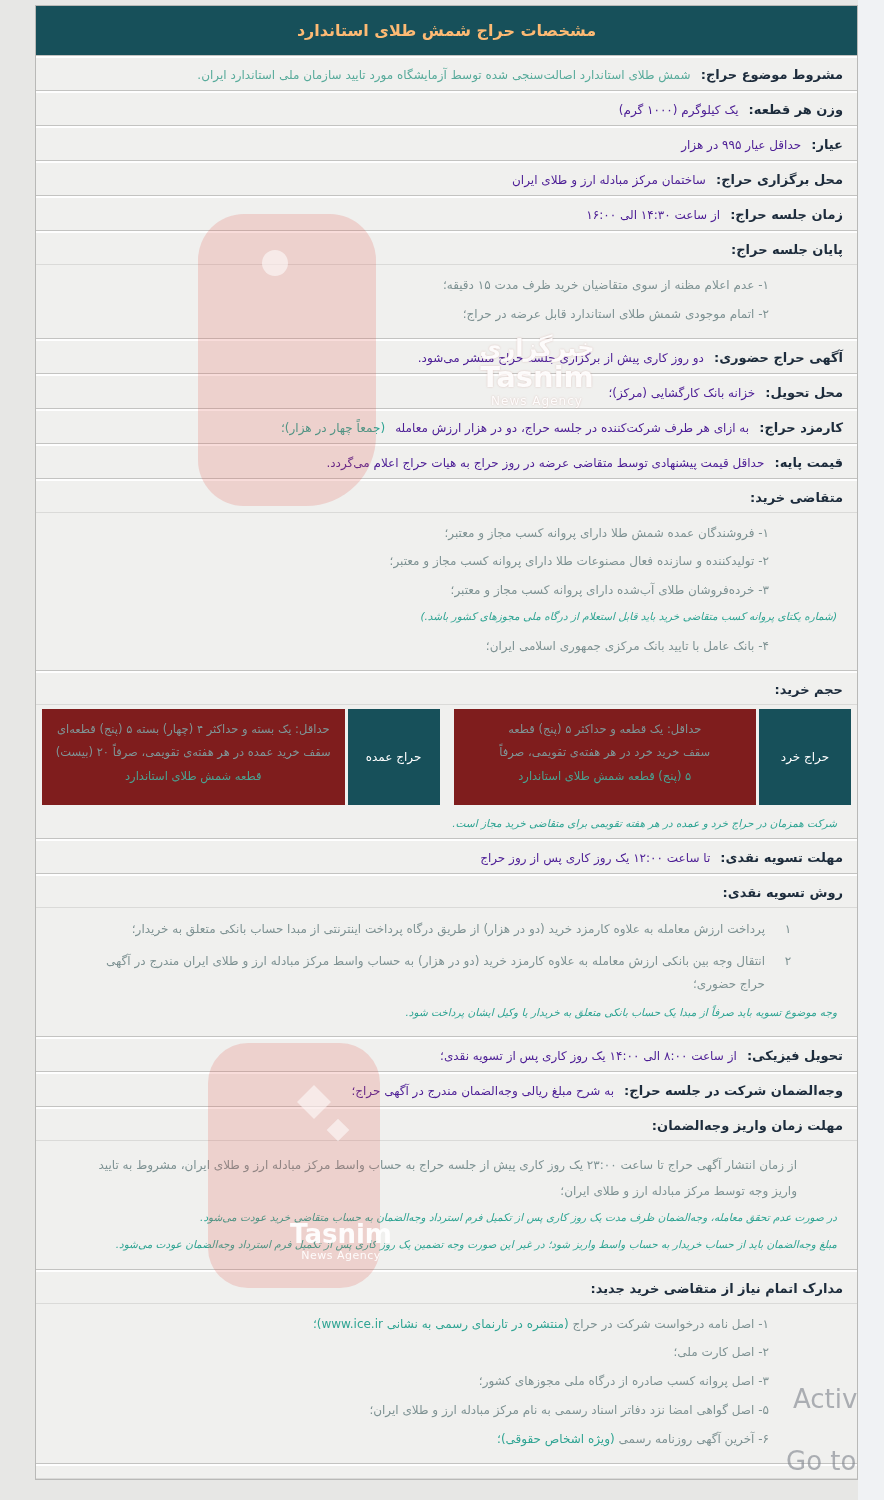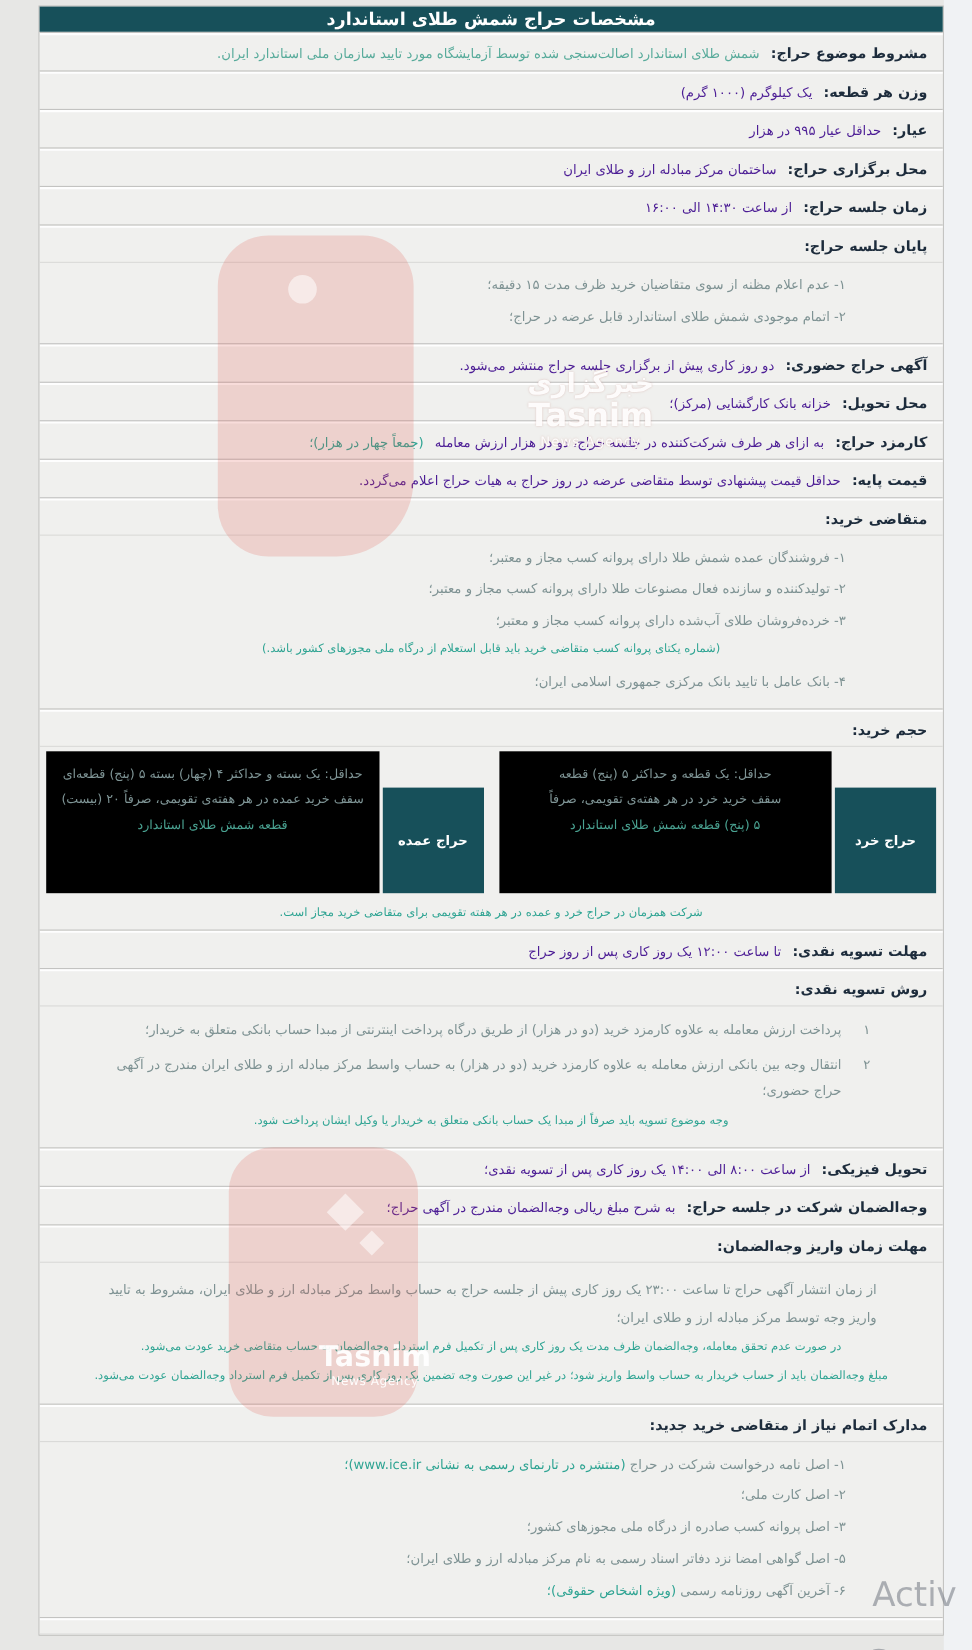--- a/index.html
+++ b/index.html
@@ -14,55 +14,56 @@
     background:#f0f2f4; z-index:1;
   }
   .doc {
     position:absolute; left:35px; top:5px; width:823px;
     background:#f0f0ee;
     border:1px solid #b9b9b7;
     z-index:2;
     direction:rtl;
   }
   .doc-header {
-    background:#17505a; color:#ffffff; text-align:center;
-    padding:2px 10px; font-weight:bold; font-size:16px;
+    background:#17505a; color:#fdba74; text-align:center;
+    padding:15px 10px; font-weight:bold; font-size:16px;
     letter-spacing:0.5px;
   }
   .row, .sec {
     position:relative; border-top:1px solid #c3c3c1;
     box-shadow: inset 0 2px 0 rgba(255,255,255,0.9);
     background:#f0f0ee;
   }
   .kv { padding:8px 14px 7px; white-space:nowrap; overflow:hidden; }
   .label { font-weight:bold; color:#1d2c3c; font-size:13px; }
   .value { color:#4c1d95; font-size:12px; margin-right:5px; }
   .value.tint { color:#58ab9b; }
   .green { color:#2fa493; }
   .sec-label {
     padding:8px 14px 6px; border-bottom:1px solid #dadad8;
   }
   .items { padding:6px 0 9px; }
   .li {
     padding:3px 88px 3px 20px; color:#7e9293; font-size:12px; line-height:1.9;
   }
   .note-center {
-    text-align:center; color:#2fa493; font-size:10.5px; padding:3px 20px 6px;
+    text-align:right; color:#2fa493; font-size:10.5px; padding:3px 20px 6px;
     line-height:1.7;
+    font-style:italic;
   }
   .vol-grid {
     display:grid; grid-template-columns:92px 1fr 8px 92px 1fr;
     column-gap:3px; margin:4px 6px 7px;
   }
   .vol-head {
     background:#17505a; color:#fff; display:flex; align-items:center;
-    justify-content:center; font-size:12px; font-weight:bold; min-height:96px;margin-top:33px;
+    justify-content:center; font-size:12px; font-weight:normal; min-height:96px;
   }
   .vol-cell {
-    background:#000000; text-align:center; padding:9px 6px; font-size:11.5px;
+    background:#7f1d1d; text-align:center; padding:9px 6px; font-size:11.5px;
     line-height:2.05; color:#7f9596; min-height:96px;
   }
   .vol-cell .l3 { color:#4aa392; }
   .numpara {
     display:flex; gap:16px; padding:4px 62px 4px 70px;
     color:#7e9293; font-size:12px; line-height:1.95;
   }
   .numpara .num { width:14px; flex:none; text-align:center; }
   .numpara .txt { text-align:justify; }
   .centered-para {
@@ -83,21 +84,21 @@
   .wm-textcol { text-align:center; color:rgba(255,255,255,0.93); }
   #wm1-text { left:452px; top:334px; width:170px; }
   #wm1-text .fa { font-size:24px; font-weight:bold; text-shadow:0 0 2px rgba(190,120,110,0.4); }
   #wm1-text .en { font-size:29px; font-weight:bold; line-height:1.1; text-shadow:0 0 2px rgba(190,120,110,0.4); }
   #wm1-text .sub { font-size:12px; letter-spacing:1px; text-shadow:0 0 2px rgba(190,120,110,0.4); }
   #wm2-text { left:286px; top:1220px; width:110px; }
   #wm2-text .en { font-size:26px; font-weight:bold; line-height:1.1; }
   #wm2-text .sub { font-size:11px; letter-spacing:0.5px; }
   .activate {
     position:absolute; z-index:7; color:rgba(128,133,140,0.62);
-    font-size:31px; white-space:nowrap; pointer-events:none;margin-top:48px;
+    font-size:26px; white-space:nowrap; pointer-events:none;
   }
   #act1 { left:793px; top:1384px; }
   #act2 { left:786px; top:1446px; }
 </style>
 </head>
 <body>
 
 <div class="gutter"></div>
 
 <div class="doc" lang="fa">

